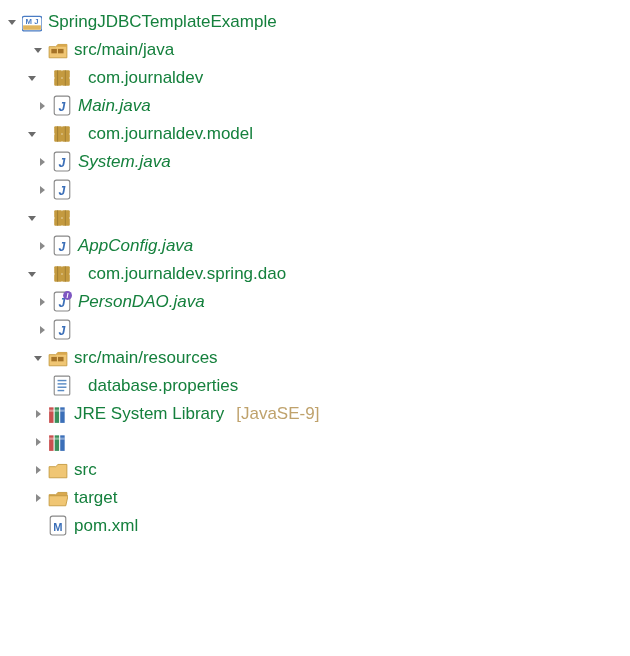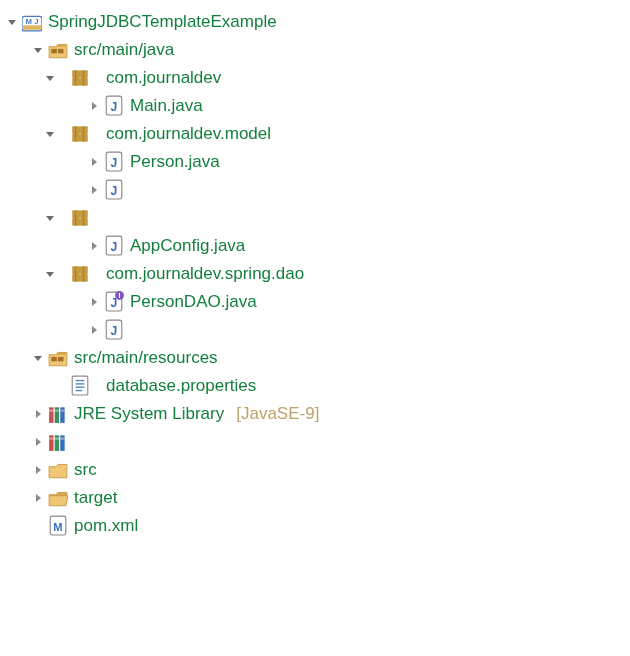--- a/index.html
+++ b/index.html
@@ -34,22 +34,22 @@
       margin-right: 6px;
       display: inline-flex;
       align-items: center;
       justify-content: center;
       flex-shrink: 0;
     }
     .label { color: #15803d; }
     .suffix { color: #bfa26c; margin-left: 12px; }
     .indent-0 { padding-left: 6px; }
     .indent-1 { padding-left: 32px; text-align: right; }
-    .indent-2 { padding-left: 44px; gap: 10px; }
-    .indent-3 { padding-left: 88px; }
+    .indent-2 { padding-left: 26px; gap: 10px; }
+    .indent-3 { padding-left: 36px; font-style: italic; }
   </style>
 </head>
 <body>
 
 <svg width="0" height="0" style="position:absolute">
   <defs>
     <g id="arrow-down">
         <path d="M1 3 L9 3 L5 8 Z" fill="#6b6b6b"></path>
       </g>
     <g id="arrow-right">
@@ -188,21 +188,21 @@
   <span class="arrow">
       <svg viewBox="0 0 10 10">
         <use href="#arrow-right"></use>
       </svg>
     </span>
   <span class="icon">
       <svg viewBox="0 0 18 19">
         <use href="#java-file"></use>
       </svg>
     </span>
-  <span class="label">Person.java</span>
+  <span class="label">System.java</span>
 </div>
 
 <div class="row indent-3">
   <span class="arrow">
       <svg viewBox="0 0 10 10">
         <use href="#arrow-right"></use>
       </svg>
     </span>
   <span class="icon">
       <svg viewBox="0 0 18 19">

